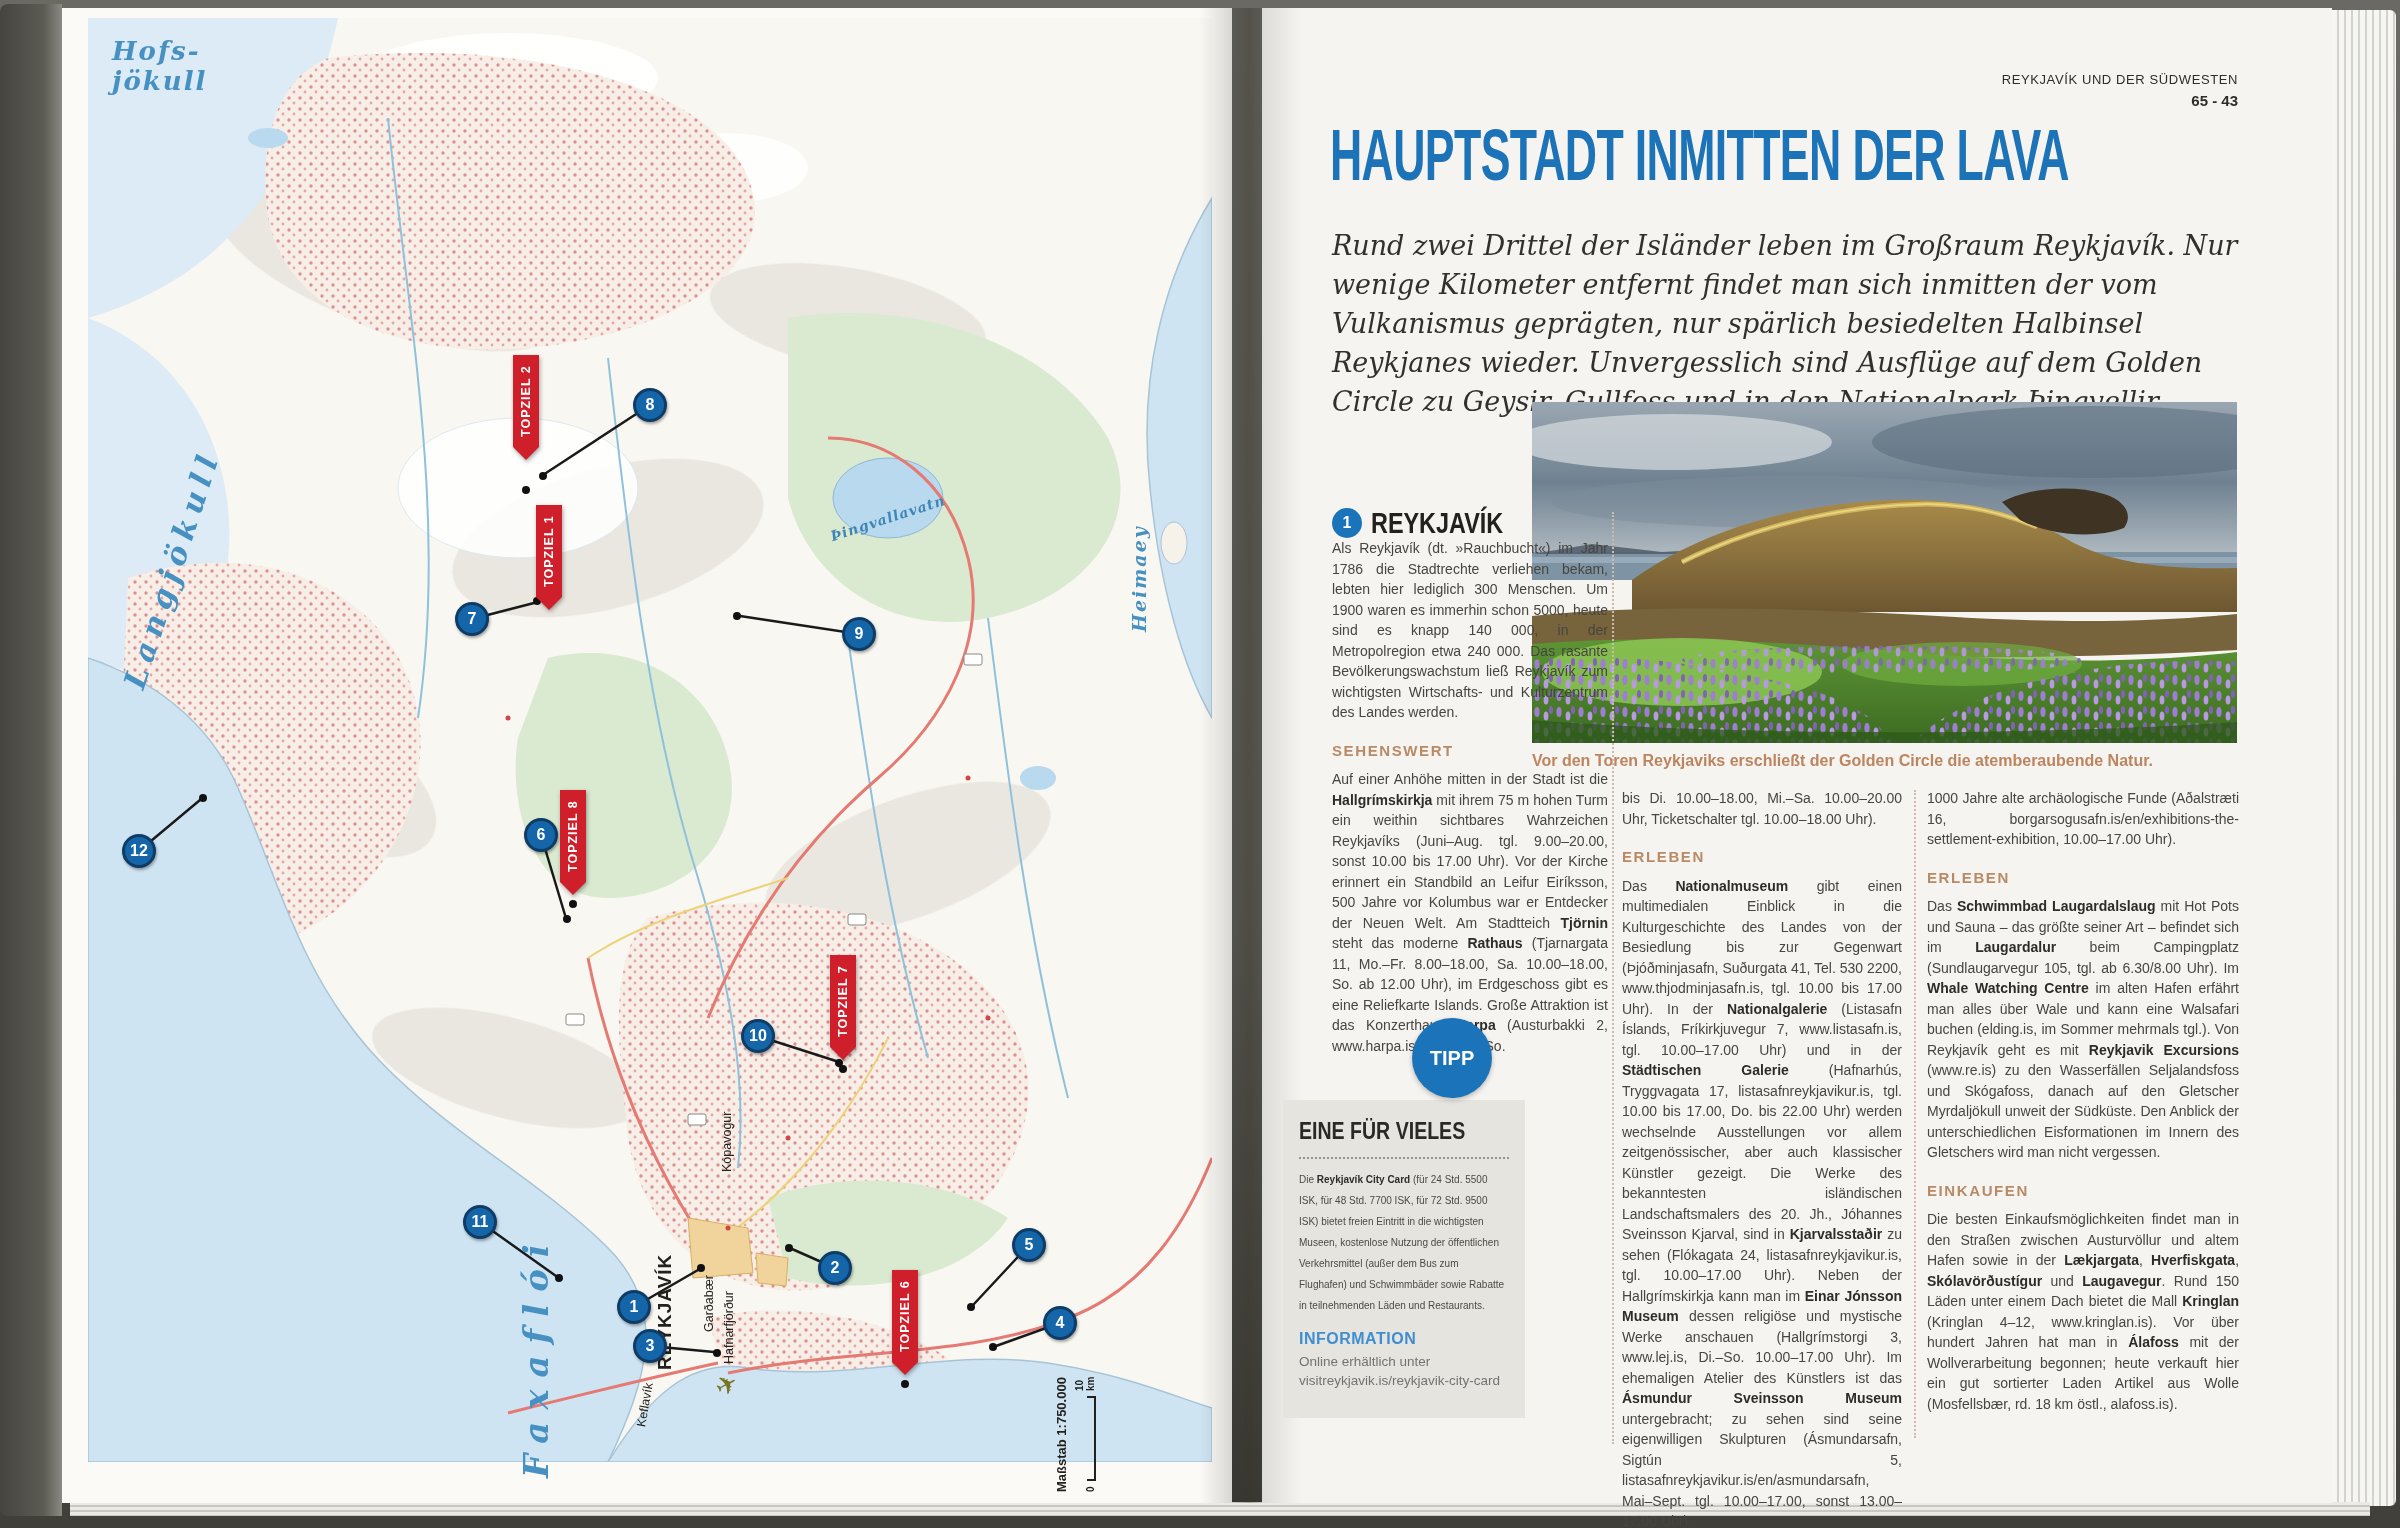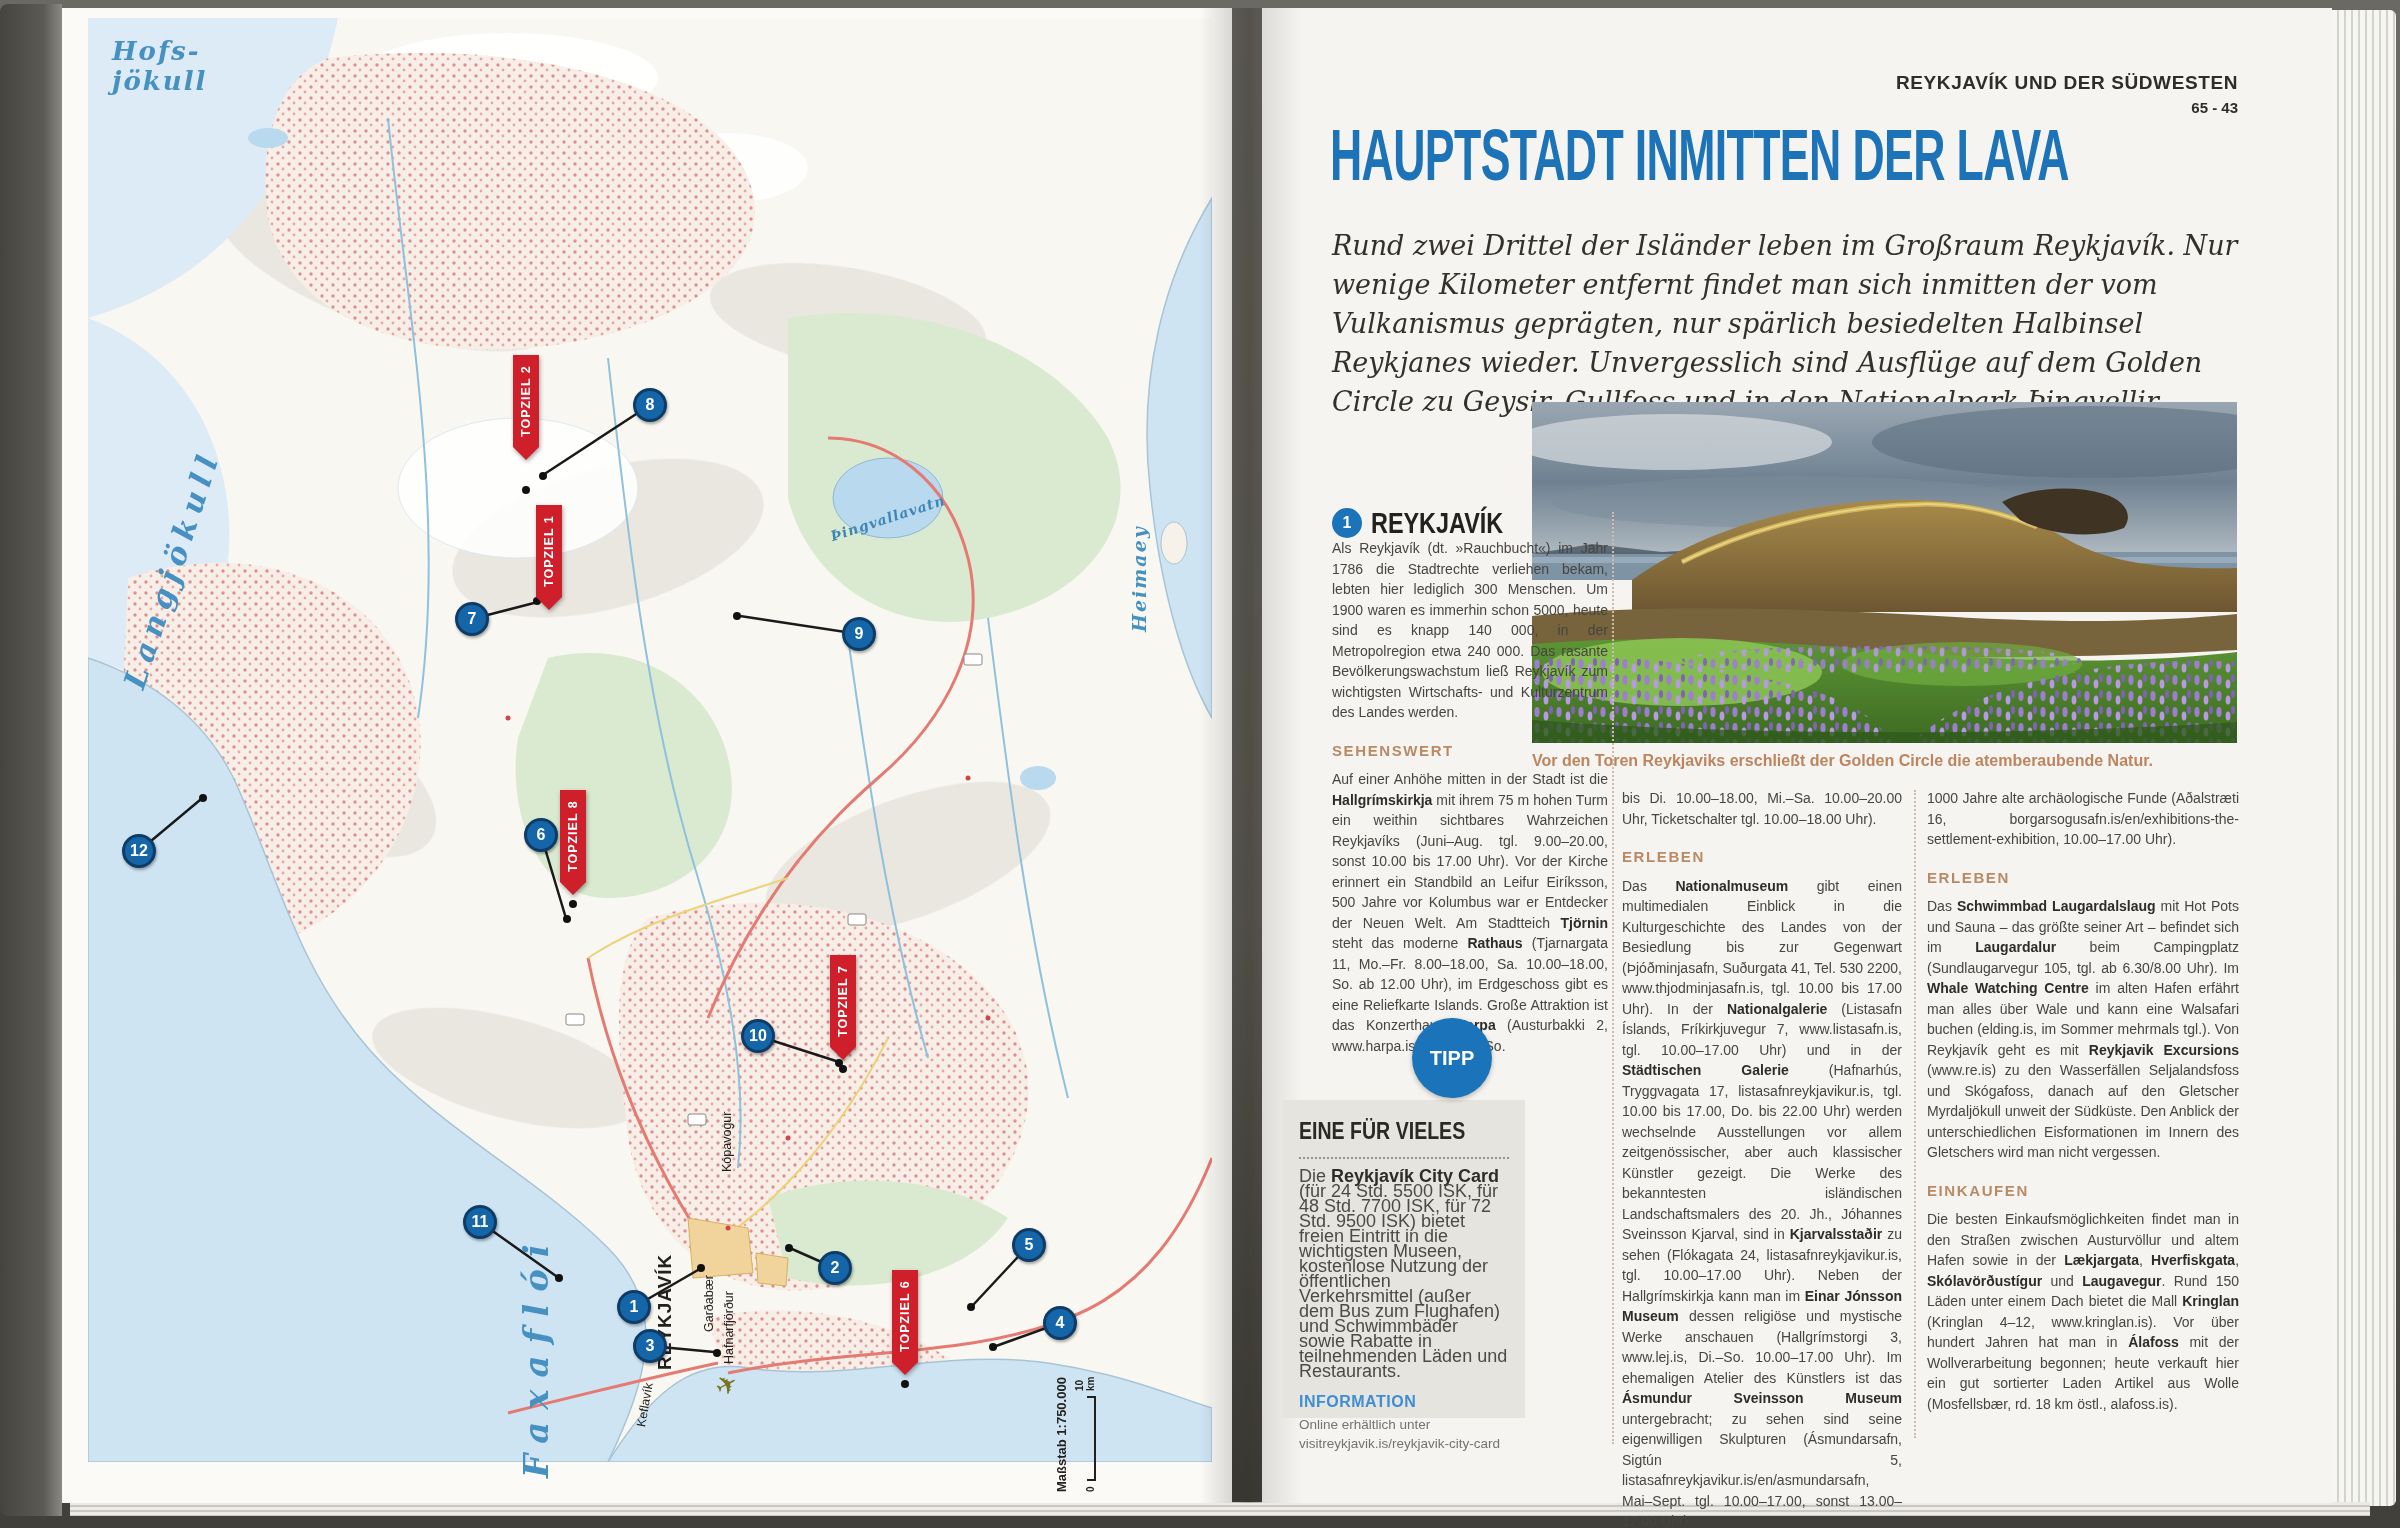--- a/index.html
+++ b/index.html
@@ -34,21 +34,21 @@
         display:flex;align-items:center;justify-content:center;white-space:nowrap;}
   .flagtail{width:0;height:0;border-left:13px solid transparent;border-right:13px solid transparent;border-top:13px solid #cf1f2b;}
   .scalebox{position:absolute;left:1008px;top:1432px;transform:rotate(-90deg);transform-origin:left bottom;
         display:flex;flex-direction:column;gap:5px;color:#22211e;}
   .scalebox .stxt{font:700 13px "Liberation Sans",sans-serif;white-space:nowrap;}
   .sbar{display:flex;align-items:flex-end;gap:5px;font:700 10px "Liberation Sans",sans-serif;}
   .sbracket{width:92px;height:7px;border-left:2px solid #22211e;border-right:2px solid #22211e;border-bottom:2px solid #22211e;}
   .plane{position:absolute;font-size:26px;color:#7a731f;transform:rotate(-28deg);}
   
   .runhead{right:162px;top:72px;text-align:right;color:#2e2d2a;}
-  .runhead .sec{font-size:19px;font-weight:700;letter-spacing:.6px;}
+  .runhead .sec{font-size:13px;font-weight:400;letter-spacing:.6px;}
   .runhead .pg{font-size:15px;font-weight:700;margin-top:5px;}
   .bigtitle{left:1330px;top:114px;font-size:72px;font-weight:800;color:#1c73b8;letter-spacing:-1px;
             transform:scaleX(.62);transform-origin:0 0;white-space:nowrap;}
   .intro{left:1332px;top:226px;width:915px;font-family:"DejaVu Serif",serif;font-style:italic;
          font-size:27px;line-height:39px;color:#33302c;}
   .photo{left:1532px;top:402px;width:705px;height:341px;}
   .photo svg{width:100%;height:100%;display:block;}
   .caption{left:1532px;top:752px;width:705px;font-size:16px;font-weight:700;color:#bd855f;}
   .col{color:#474540;font-size:14px;line-height:20.5px;text-align:justify;}
   .col p{margin:0;}
@@ -62,21 +62,21 @@
   .poinum{width:30px;height:30px;border-radius:50%;background:#1b74b9;color:#fff;
           font:700 16px "Liberation Sans",sans-serif;display:flex;align-items:center;justify-content:center;flex:0 0 auto;}
   .poiname{font-size:30px;font-weight:800;color:#22211e;transform:scaleX(.78);transform-origin:0 50%;white-space:nowrap;letter-spacing:0;}
   .shead{font-size:15px;font-weight:700;letter-spacing:1.6px;color:#b98a66;margin:18px 0 8px 0;}
   .mt14{margin-top:14px;}
   .b{font-weight:700;color:#2e2c29;}
   
   .tipbox{left:1283px;top:1100px;width:242px;height:318px;background:#e5e4df;box-sizing:border-box;padding:18px 16px;}
   .tiphead{font-size:23px;font-weight:800;color:#2a2926;transform:scaleX(.85);transform-origin:0 0;white-space:nowrap;}
   .tipdots{border-top:2px dotted #97948c;margin:12px 0 10px 0;}
-  .tipbody{font-size:18px;line-height:15px;color:#4c4a45;}
+  .tipbody{font-size:10px;line-height:21px;color:#4c4a45;}
   .tipinfo{margin-top:14px;font-size:16px;font-weight:700;color:#3f8ed2;letter-spacing:.5px;}
   .tiplink{margin-top:4px;font-size:13.5px;line-height:19px;color:#737373;}
   .tipcircle{left:1412px;top:1018px;width:80px;height:80px;border-radius:50%;background:#1b74b9;color:#fff;
              font:700 20px "Liberation Sans",sans-serif;display:flex;align-items:center;justify-content:center;
              box-shadow:0 2px 5px rgba(0,0,0,.25);}
 </style>
 </head>
 <body>
 
 <div class="canvas">

